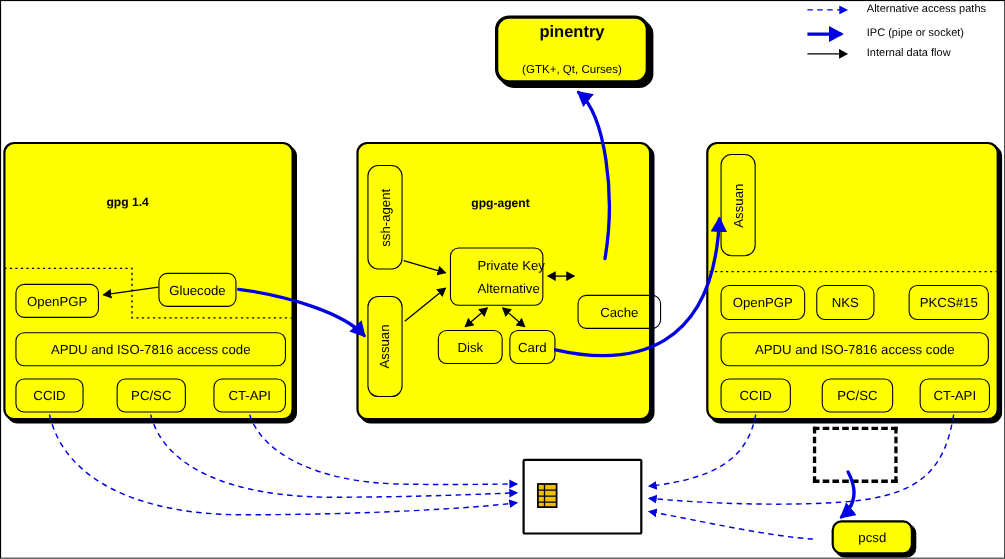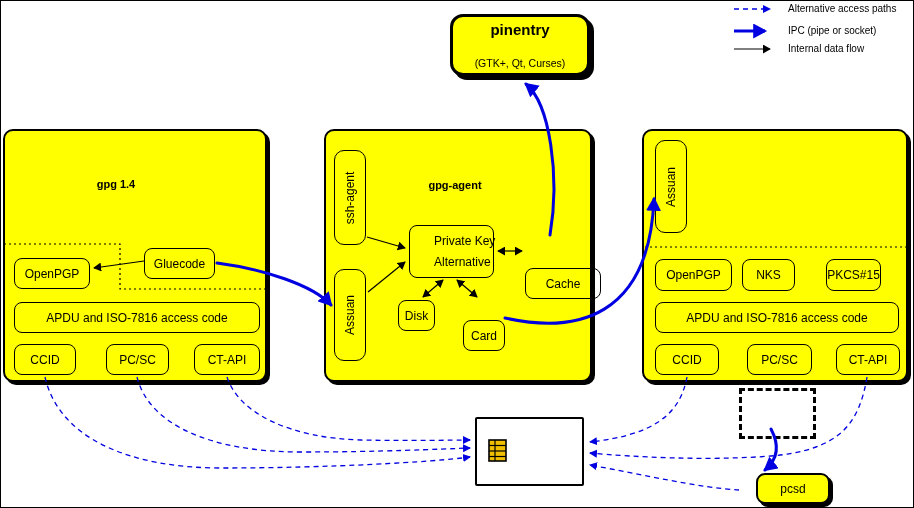--- a/index.html
+++ b/index.html
@@ -74,30 +74,30 @@
     <span>ssh-agent</span>
   </div>
   <div class="sb vb" style="left:333px;top:268px;width:32px;height:92px;">
     <span>Assuan</span>
   </div>
   <div class="sb pko" style="left:408px;top:224px;width:85px;height:53px;">
     <div>Private Key</div>
     <div>Alternative</div>
   </div>
   <div class="sb" style="left:524px;top:239px;width:76px;height:31px;margin-top:28px;">Cache</div>
-  <div class="sb" style="left:397px;top:299px;width:37px;height:31px;">Disk</div>
-  <div class="sb" style="left:462px;top:299px;width:42px;height:31px;margin-top:20px;">Card</div>
+  <div class="sb" style="left:397px;top:299px;width:59px;height:31px;">Disk</div>
+  <div class="sb" style="left:462px;top:299px;width:42px;height:31px;">Card</div>
 
   <div class="bigbox" style="left:641px;top:128px;width:266px;height:253px;"></div>
   <div class="sb vb" style="left:654px;top:139px;width:32px;height:93px;">
     <span>Assuan</span>
   </div>
   <div class="sb" style="left:654px;top:258px;width:77px;height:32px;">OpenPGP</div>
   <div class="sb" style="left:741px;top:258px;width:53px;height:32px;">NKS</div>
-  <div class="sb" style="left:825px;top:258px;width:55px;height:32px;">PKCS#15</div>
+  <div class="sb" style="left:825px;top:258px;width:73px;height:32px;">PKCS#15</div>
   <div class="sb" style="left:654px;top:301px;width:244px;height:31px;">APDU and ISO-7816 access code</div>
   <div class="sb" style="left:654px;top:343px;width:64px;height:31px;">CCID</div>
   <div class="sb" style="left:746px;top:343px;width:65px;height:31px;">PC/SC</div>
   <div class="sb" style="left:835px;top:343px;width:64px;height:31px;">CT-API</div>
 
   <div class="dashedbox" style="left:738px;top:387px;width:77px;height:51px;"></div>
   <div class="sb pill" style="left:739px;top:472px;width:74px;height:31px;margin-left:16px;">pcsd</div>
 
   <div class="smartcard" style="left:474px;top:416px;width:109px;height:69px;">
     <svg width="20" height="24" style="position:absolute;left:11px;top:20px;">

